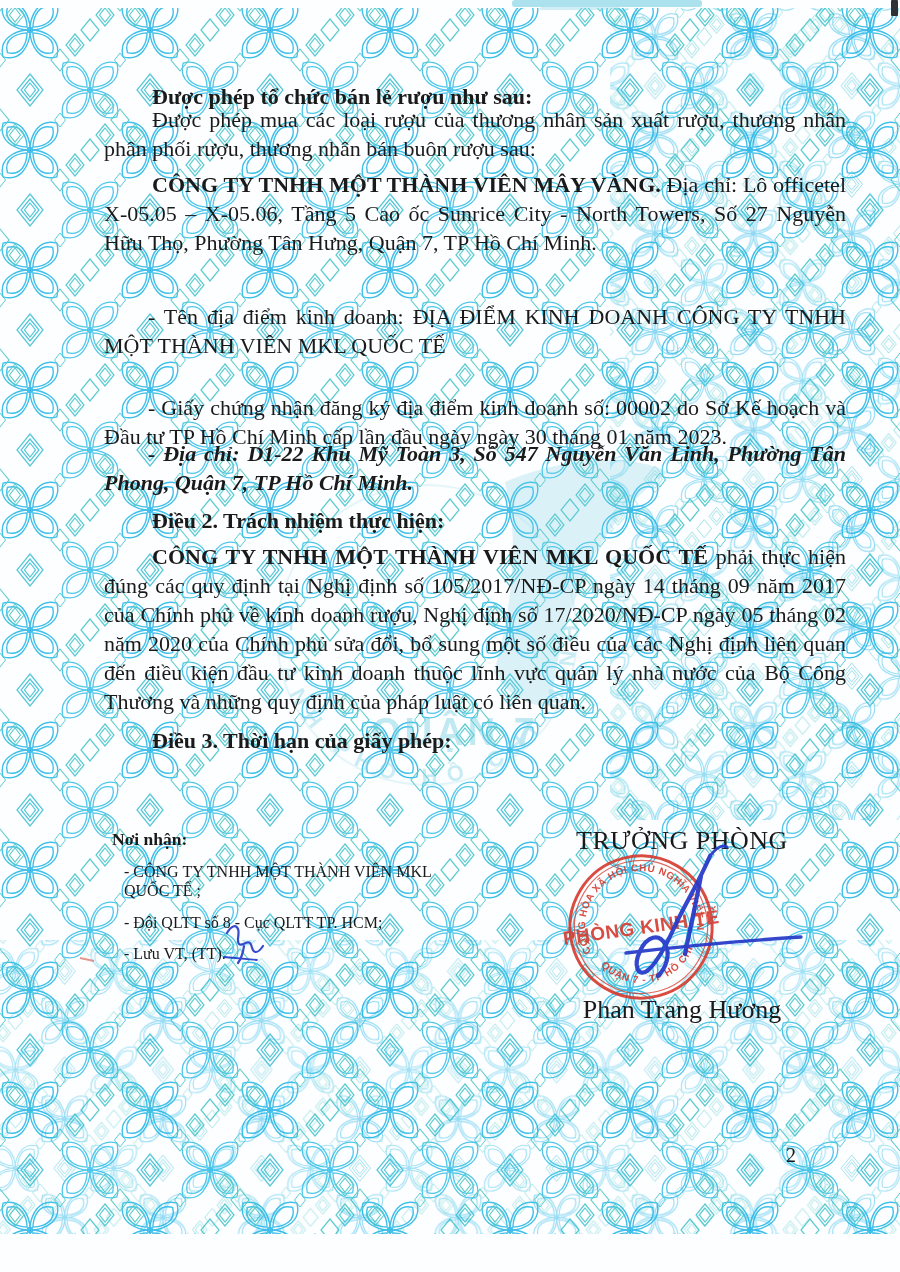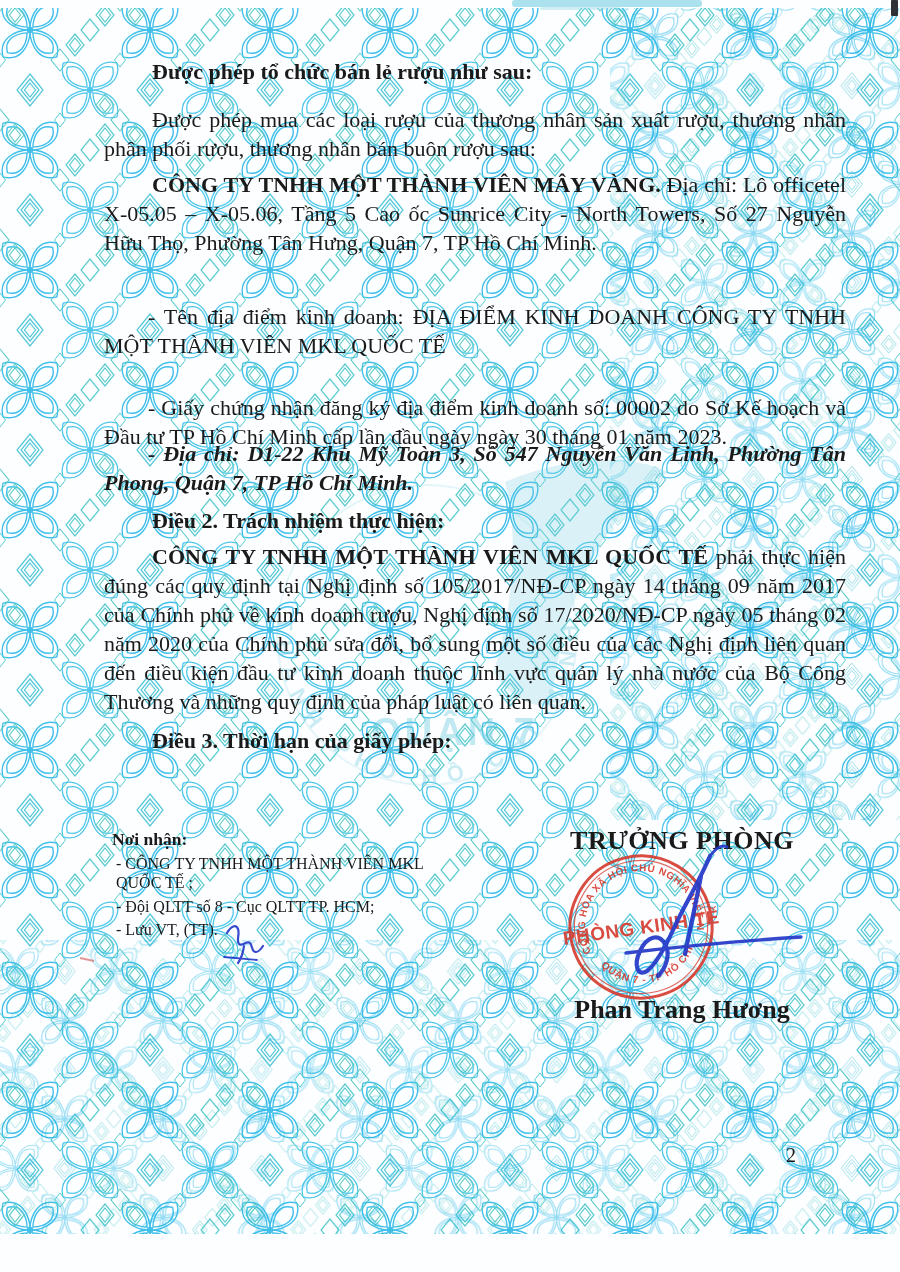--- a/index.html
+++ b/index.html
@@ -8,25 +8,25 @@
   svg.layer{position:absolute;left:0;top:0;pointer-events:none}
   .content{position:absolute;left:0;top:0;width:900px;height:1272px;z-index:2}
   .content p{position:absolute;margin:0;font-size:22px;line-height:29px;width:742px;left:104px;text-align:justify}
   .content p.head{font-weight:bold;left:152px;width:700px;text-align:left;text-indent:0}
   .ind{text-indent:48px}
   .ind44{text-indent:44px}
   .bi{font-weight:bold;font-style:italic}
   .b{font-weight:bold}
   .recips{position:absolute;left:112px;top:830px;width:348px;font-size:16px;line-height:19.5px;z-index:2}
   .recips .rh{font-weight:bold;font-size:17.5px;margin:0 0 2px 0}
-  .recips p{margin:4px}
+  .recips p{margin:12px}
   .signer-title{position:absolute;left:552px;top:826px;width:260px;text-align:center;
-                font-weight:bold;font-size:26px;letter-spacing:.5px;z-index:2}
+                font-weight:normal;font-size:26px;letter-spacing:.5px;z-index:2}
   .signer-name{position:absolute;left:548px;top:995px;width:268px;text-align:center;
-               font-weight:bold;font-size:26px;z-index:2}
+               font-weight:normal;font-size:26px;z-index:2}
   .pagenum{position:absolute;left:786px;top:1144px;font-size:20px;z-index:2}
 </style>
 </head>
 <body>
 
 <div class="page">
 
   <svg class="layer" width="900" height="1272" viewBox="0 0 900 1272" style="z-index:0">
     <defs>
       <g id="petal" fill="none">
@@ -105,21 +105,21 @@
       </text>
     </g>
 
     <rect x="512" y="0" width="190" height="7" rx="3" fill="#8fd8e8" opacity="0.75"></rect>
     <rect x="540" y="7" width="80" height="3" rx="1.5" fill="#8fd8e8" opacity="0.4"></rect>
     <rect x="891" y="0" width="7" height="16" rx="1" fill="#2e3236"></rect>
     <path d="M80,958 L94,961" stroke="#d5524a" stroke-width="2" opacity="0.6"></path>
   </svg>
 
   <div class="content">
-    <p class="head" style="top:57px">Được phép tổ chức bán lẻ rượu như sau:</p>
+    <p class="head" style="top:82px">Được phép tổ chức bán lẻ rượu như sau:</p>
 
     <p class="ind" style="top:105px">Được phép mua các loại rượu của thương nhân sản xuất rượu, thương nhân phân phối rượu, thương nhân bán buôn rượu sau:</p>
 
     <p class="ind" style="top:170px"><span class="b">CÔNG TY TNHH MỘT THÀNH VIÊN MÂY VÀNG.</span><span> Địa chỉ: Lô officetel X-05.05 – X-05.06, Tầng 5 Cao ốc Sunrice City - North Towers, Số 27 Nguyễn Hữu Thọ, Phường Tân Hưng, Quận 7, TP Hồ Chí Minh.</span></p>
 
 
     <p class="ind44" style="top:302px">- Tên địa điểm kinh doanh: ĐỊA ĐIỂM KINH DOANH CÔNG TY TNHH MỘT THÀNH VIÊN MKL QUỐC TẾ</p>
 
     <p class="ind44" style="top:393px">- Giấy chứng nhận đăng ký địa điểm kinh doanh số: 00002 do Sở Kế hoạch và Đầu tư TP Hồ Chí Minh cấp lần đầu ngày ngày 30 tháng 01 năm 2023.</p>
 

